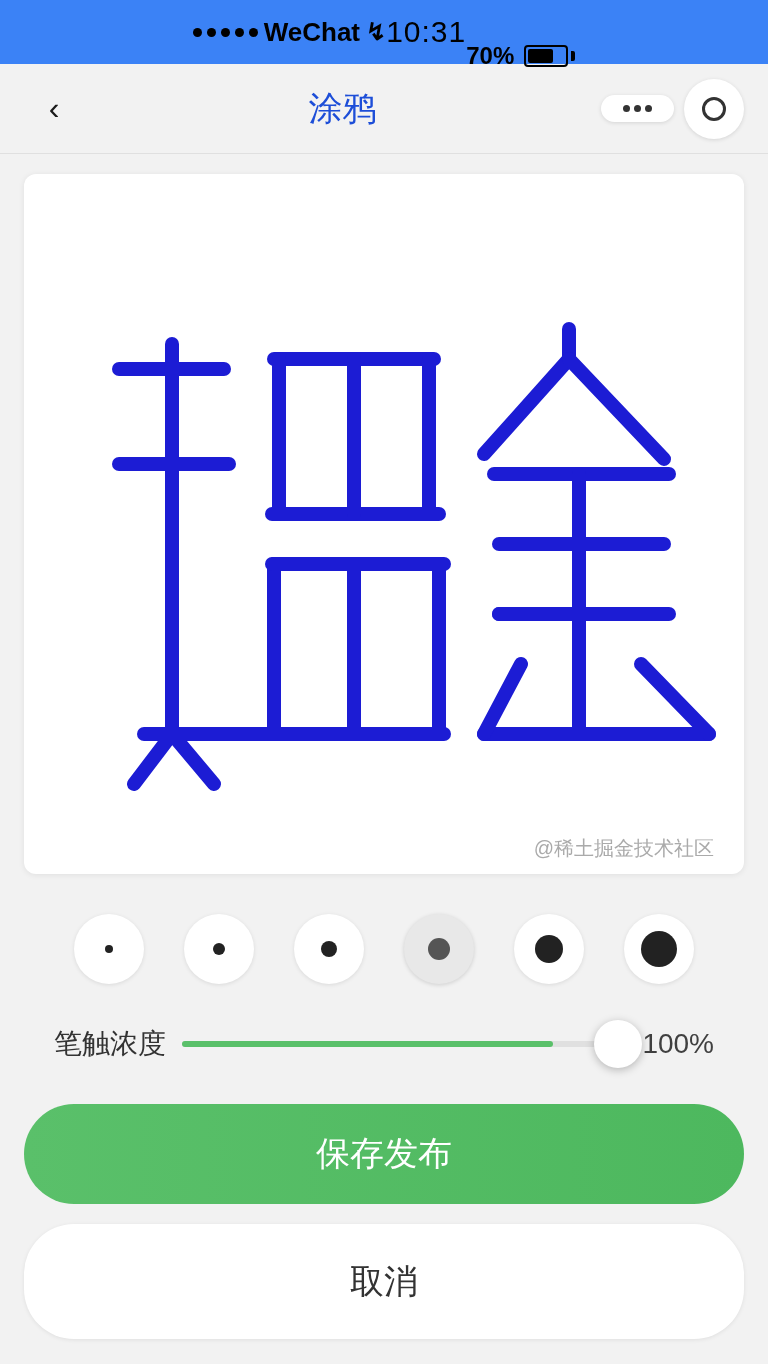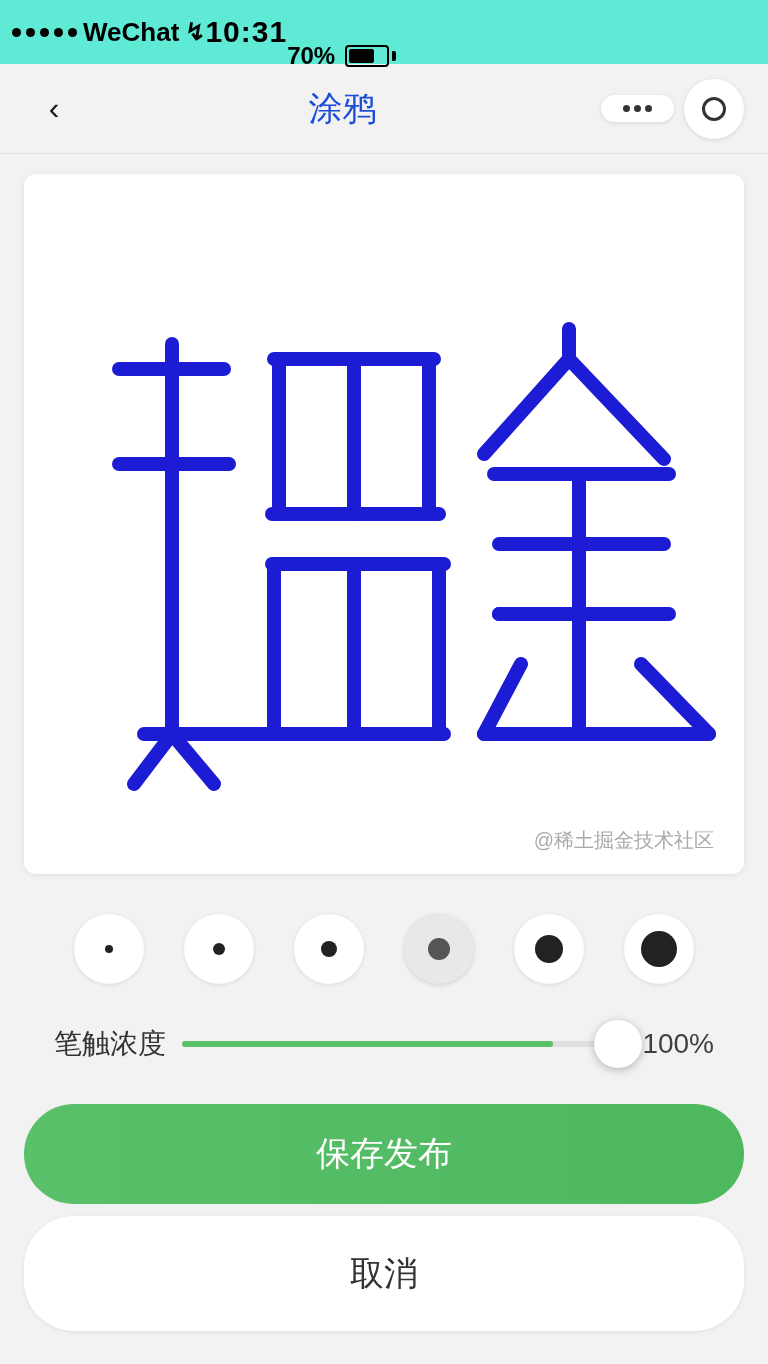--- a/index.html
+++ b/index.html
@@ -10,24 +10,24 @@
       background: #f2f2f2;
       font-family: -apple-system, 'PingFang SC', 'Helvetica Neue', sans-serif;
       overflow: hidden;
       position: relative;
     }
 
     
     .status-bar {
       width: 100%;
       height: 64px;
-      background: #5eead4;
-      display: flex;
-      align-items: center;
-      justify-content: flex-start;
+      background: #3b82f6;
+      display: flex;
+      align-items: center;
+      justify-content: center;
       padding: 0 12px;
     }
 
     .status-left {
       display: flex;
       align-items: center;
       gap: 6px;
       font-size: 24px;
       font-weight: 600;
     }
@@ -49,21 +49,21 @@
       font-size: 26px;
       font-weight: 600;
     }
 
     .wifi-icon {
       font-size: 24px;
     }
 
     .status-center {
       font-size: 30px;
-      font-weight: 700;
+      font-weight: 400;
       letter-spacing: 1px;
     }
 
     .status-right {
       display: flex;
       align-items: center;
       gap: 10px;
       font-size: 24px;
       font-weight: 600;
       margin-top: 48px;
@@ -274,21 +274,21 @@
       color: #404040;
       min-width: 80px;
       text-align: right;
     }
 
     
     .btn-area {
       margin: 20px 24px 0;
       display: flex;
       flex-direction: column;
-      gap: 12px;
+      gap: 20px;
     }
 
     .btn-publish {
       width: 100%;
       height: 100px;
       border-radius: 50px;
       background: linear-gradient(to right, #5ac06a, #4db85e);
       border: none;
       font-size: 34px;
       color: white;
@@ -308,21 +308,21 @@
       color: #333;
       cursor: pointer;
       display: flex;
       align-items: center;
       justify-content: center;
       box-shadow: 0 1px 4px rgba(0,0,0,0.08);
     }
 
     .watermark {
       position: absolute;
-      bottom: 20px;
+      bottom: 12px;
       right: 30px;
       font-size: 20px;
       color: #aaa;
     }
   </style>
 </head>
 <body>
 
 <div class="status-bar">
   <div class="status-left">

